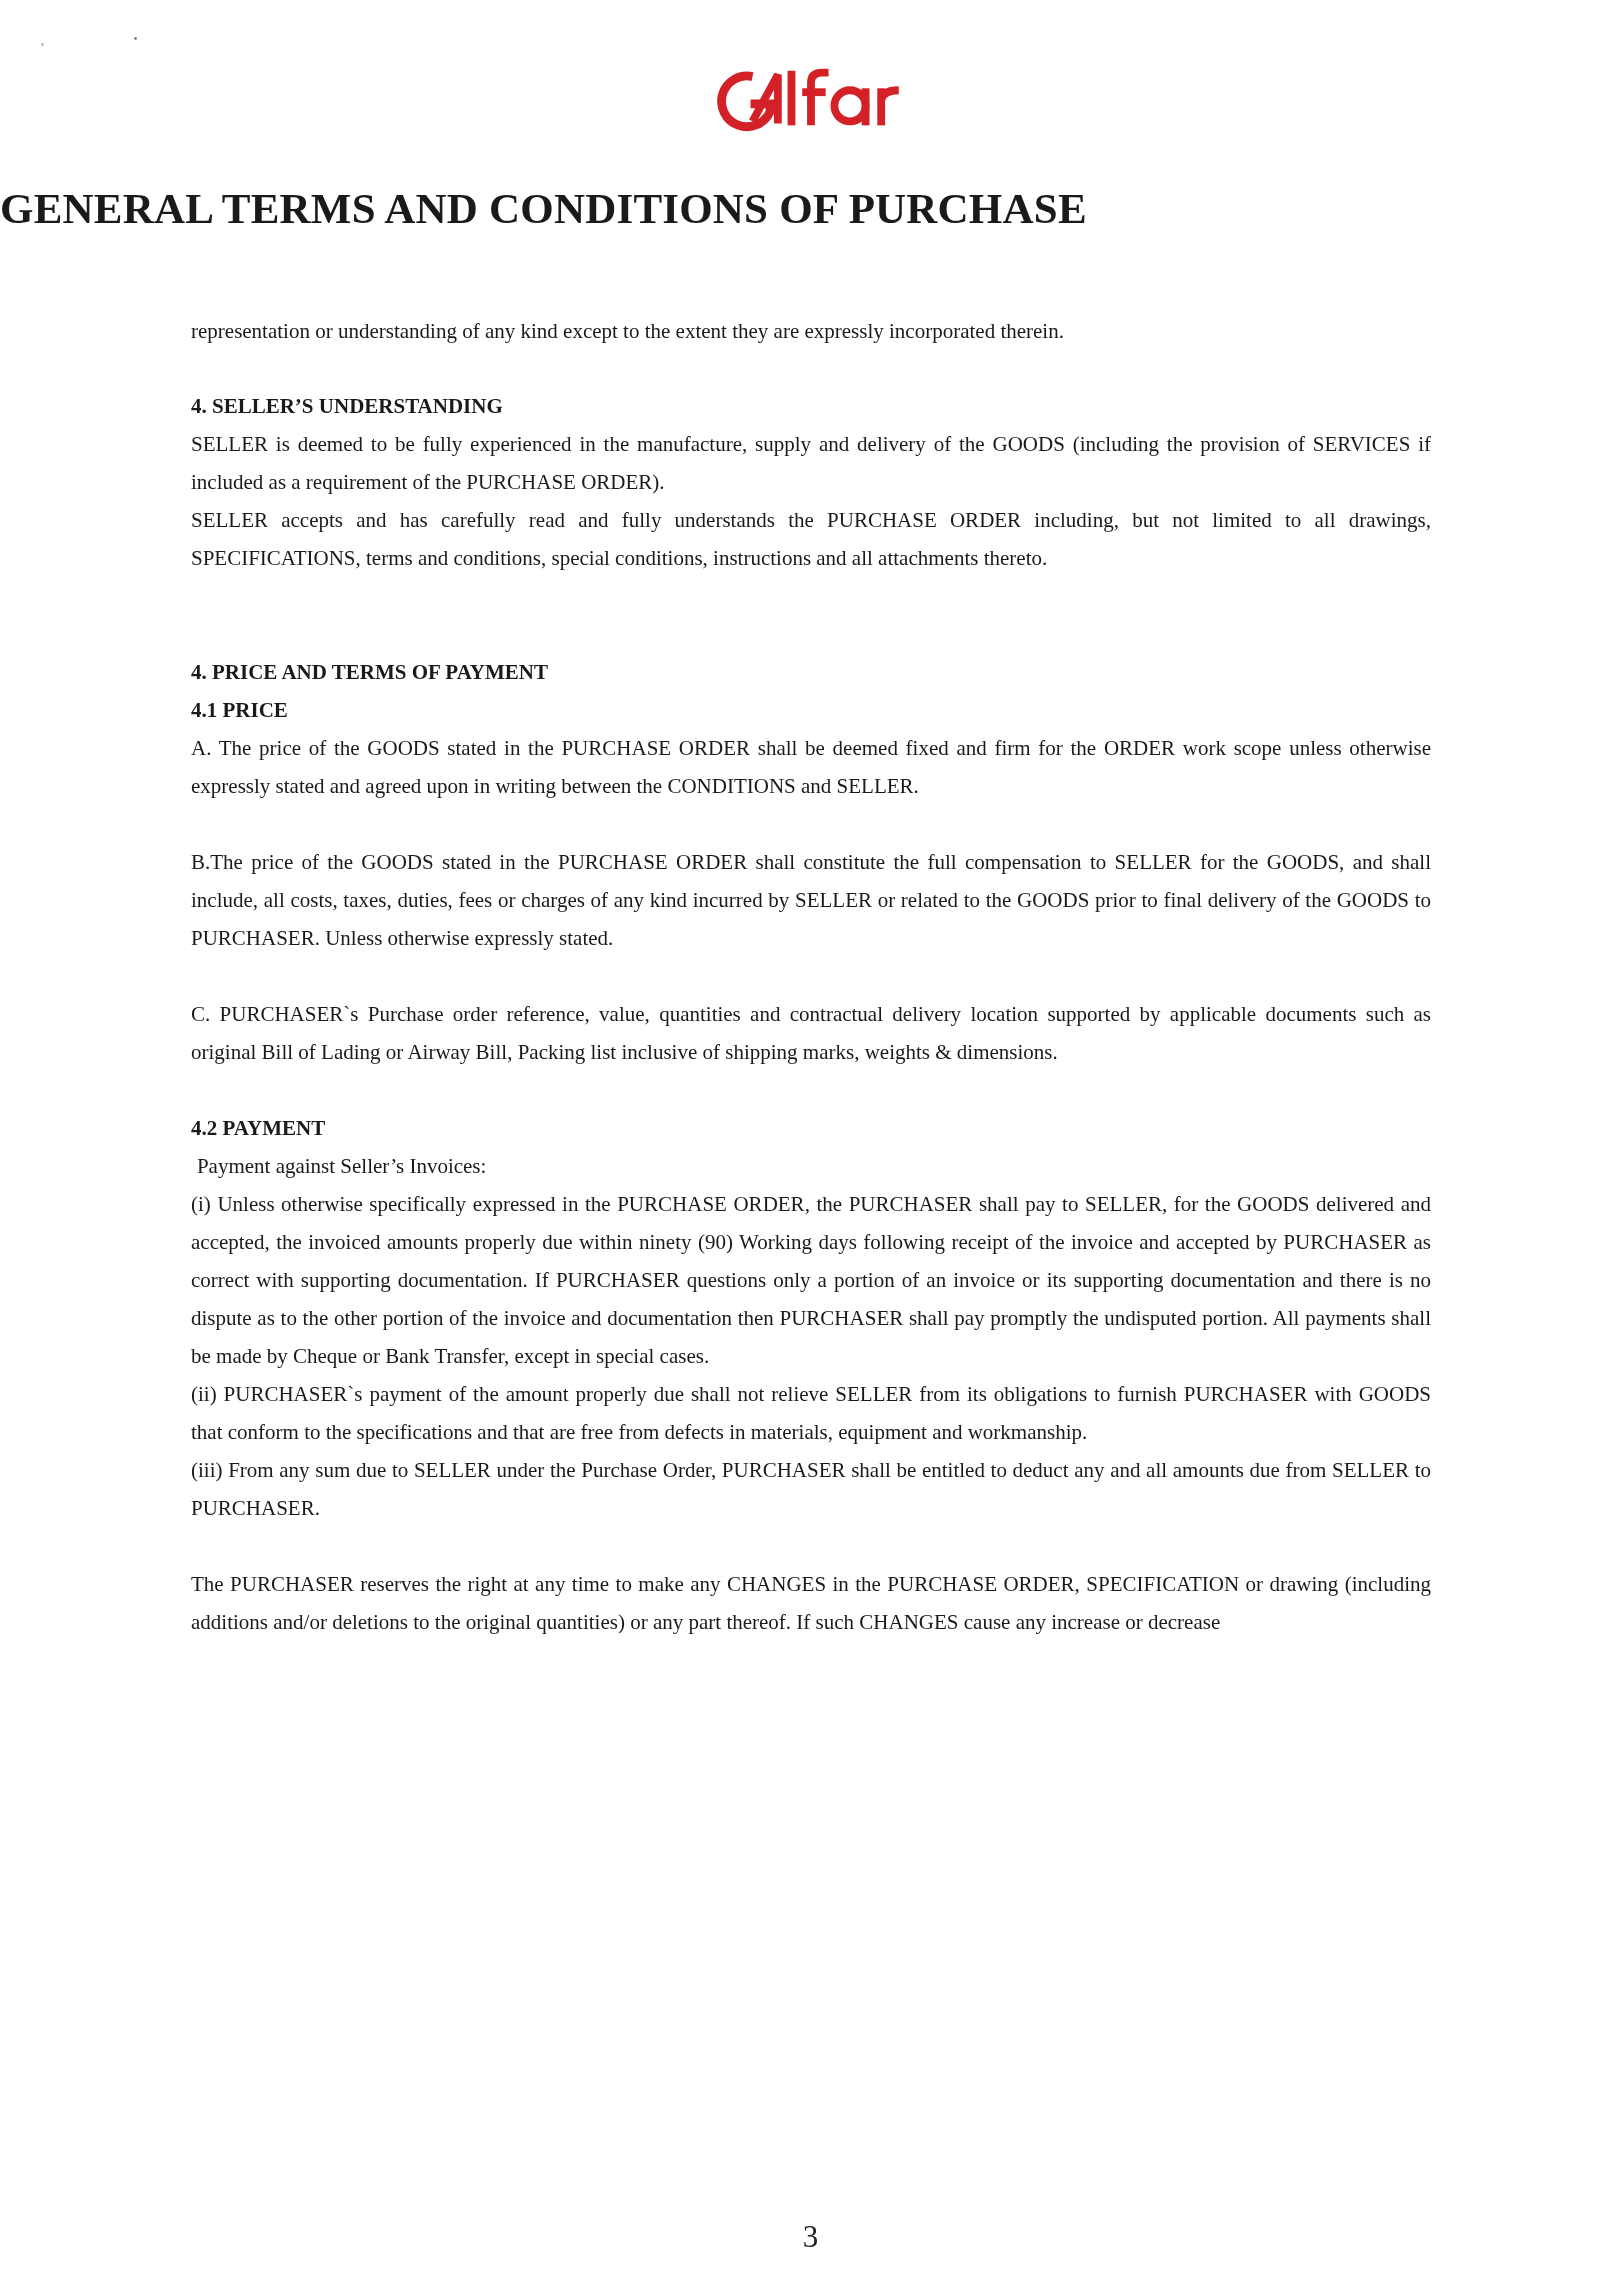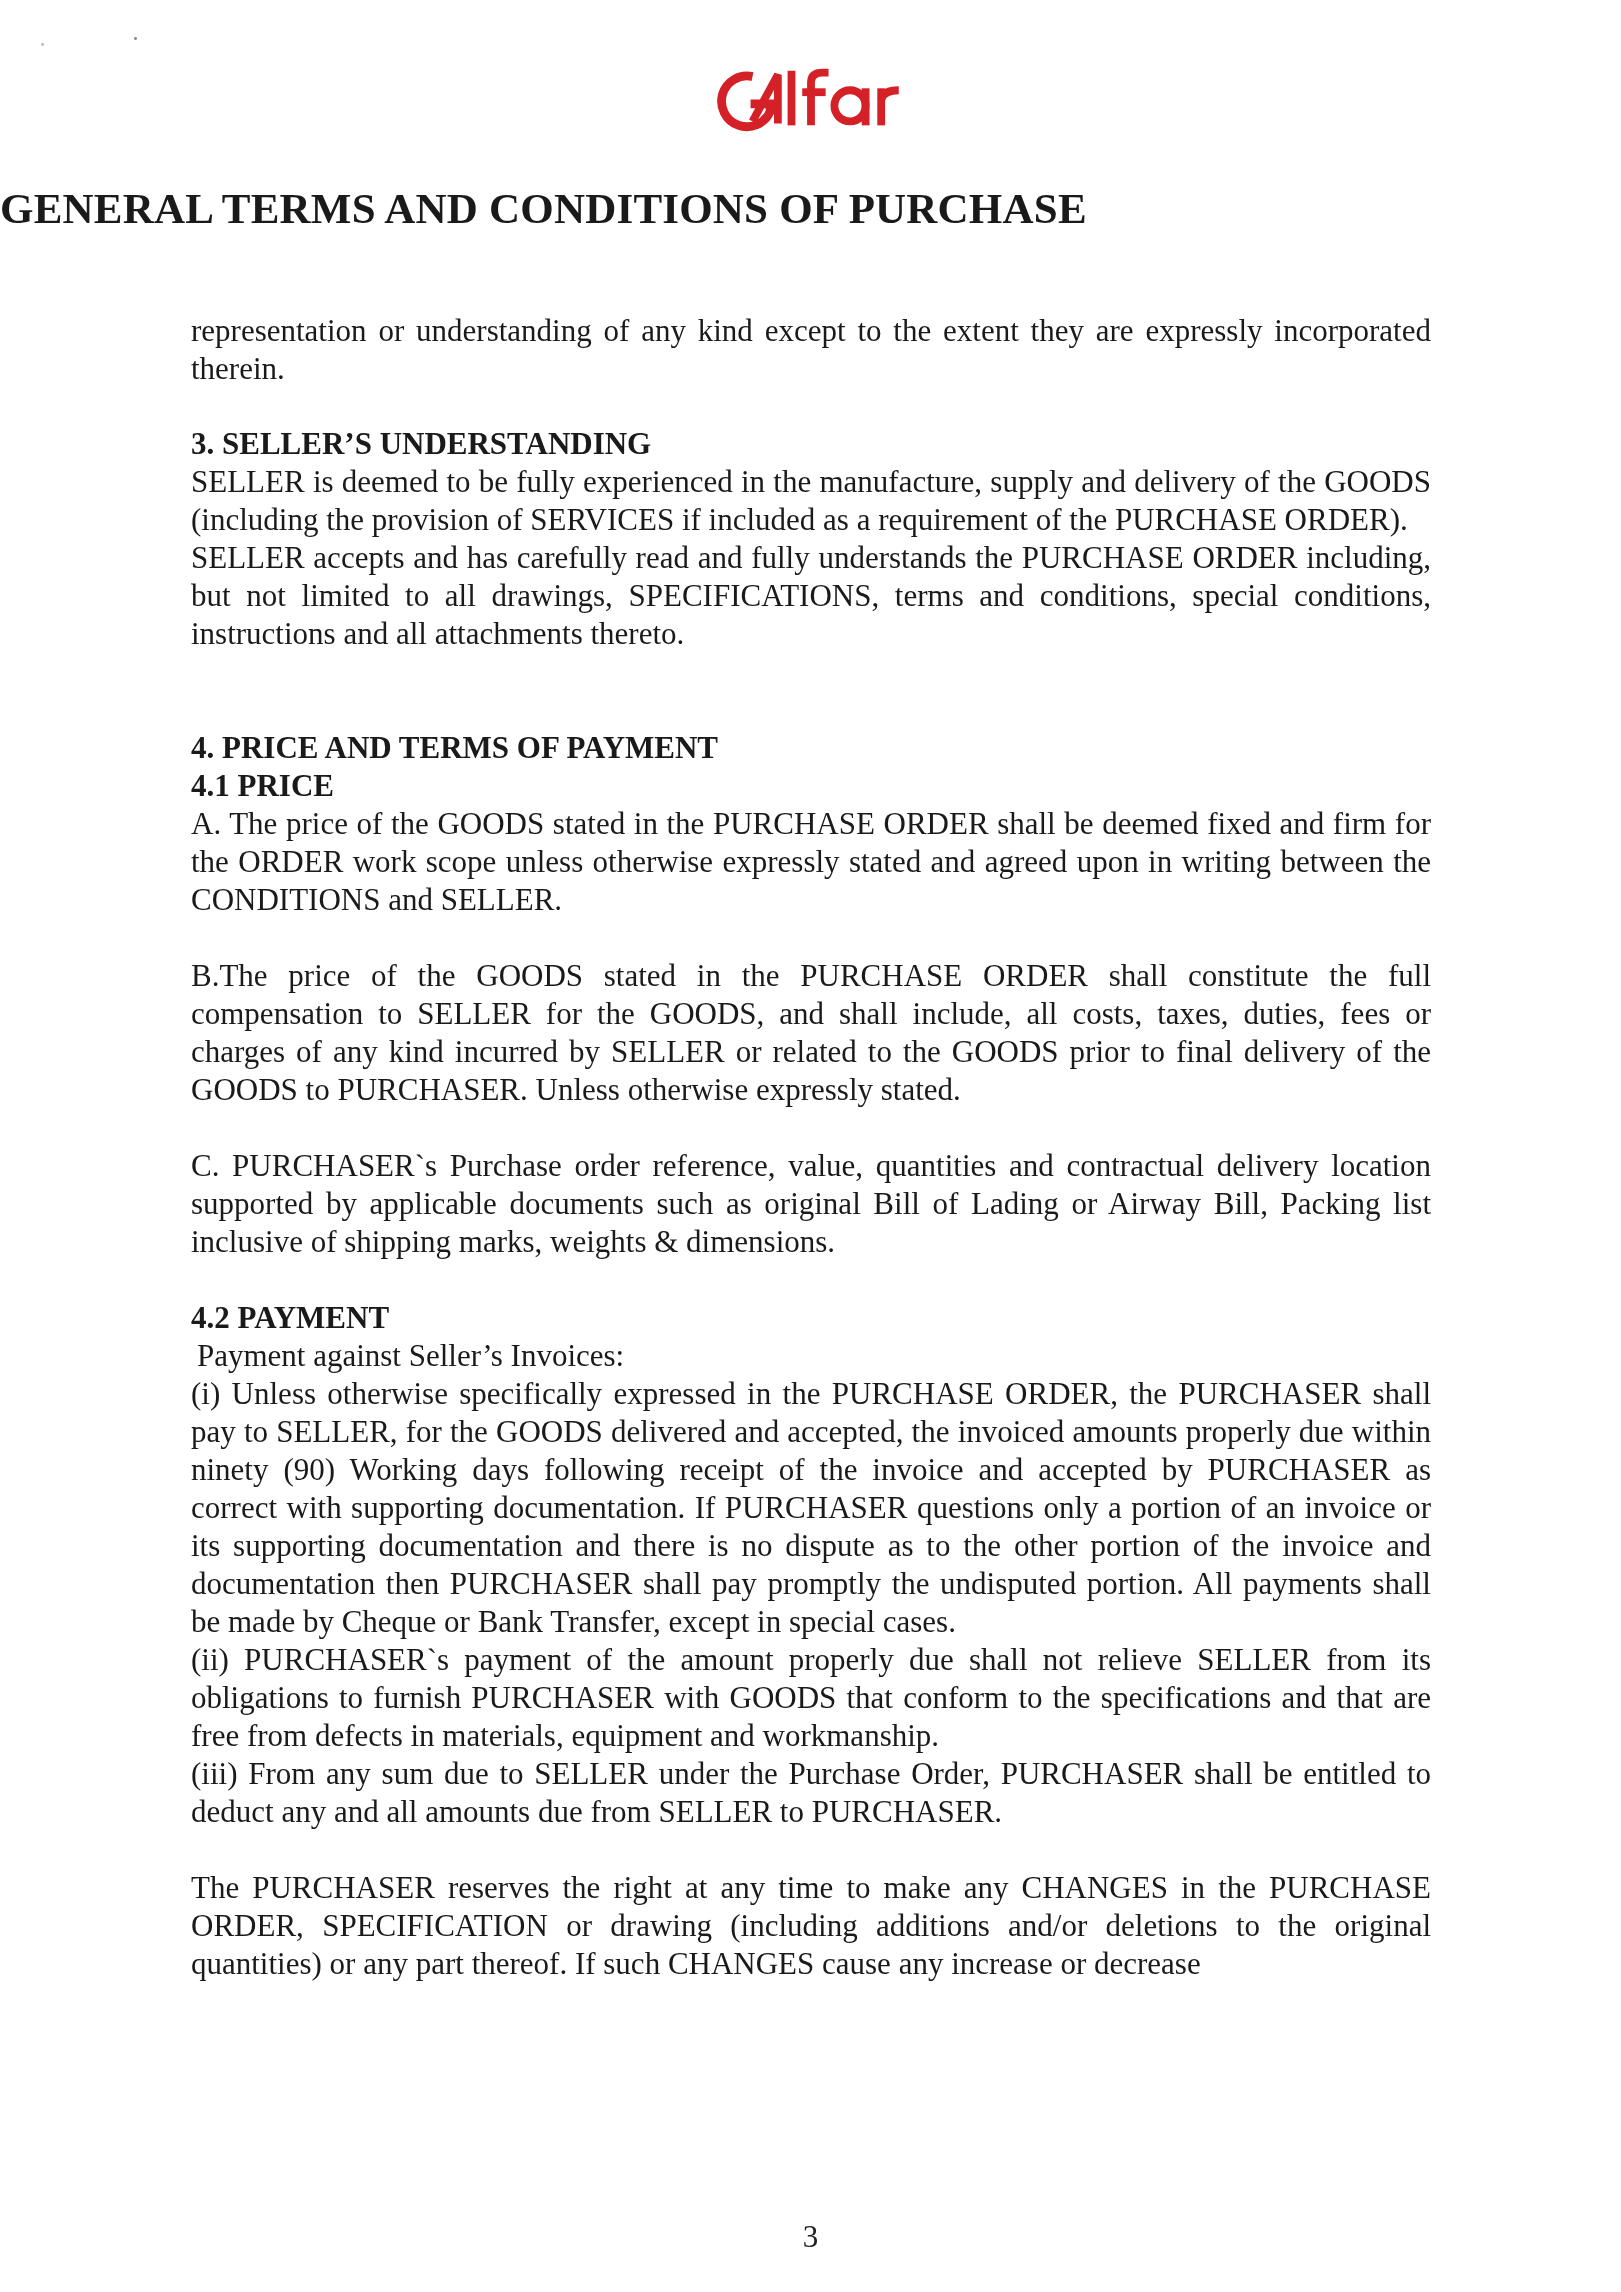--- a/index.html
+++ b/index.html
@@ -34,21 +34,21 @@
       font-weight: bold;
       font-size: 43px;
       letter-spacing: 0.2px;
       color: #1a1a1a;
     }
     .content {
       position: absolute;
       left: 191px;
       width: 1240px;
       top: 312px;
-      font-size: 31px;
+      font-size: 21px;
       line-height: 38px;
     }
     .content p {
       margin: 0;
       text-align: justify;
     }
     .content .h {
       font-weight: bold;
     }
     .gap-s { height: 37px; }
@@ -97,21 +97,21 @@
     <path d="M172 40 Q174 30 190 30" fill="none" stroke="#d42027" stroke-width="8"></path>
   </svg>
 </div>
 
 <div class="doc-title">GENERAL TERMS AND CONDITIONS  OF PURCHASE</div>
 
 <div class="content">
   <p>representation or understanding of any kind except to the extent they are expressly incorporated therein.</p>
   <div class="gap-s"></div>
 
-  <p class="h">3. SELLER’S UNDERSTANDING</p>
+  <p class="h">4. SELLER’S UNDERSTANDING</p>
   <p>SELLER is deemed to be fully experienced in the manufacture, supply and delivery of the GOODS (including the provision of SERVICES if included as a requirement of the PURCHASE ORDER).</p>
   <p>SELLER accepts and has carefully read and fully understands the PURCHASE ORDER including, but not limited to all drawings, SPECIFICATIONS, terms and conditions, special conditions, instructions and all attachments thereto.</p>
   <div class="gap-l"></div>
 
   <p class="h">4. PRICE AND TERMS OF PAYMENT</p>
   <p class="h">4.1 PRICE</p>
   <p>A. The price of the GOODS stated in the PURCHASE ORDER shall be deemed fixed and firm for the ORDER work scope unless otherwise expressly stated and agreed upon in writing between the CONDITIONS and SELLER.</p>
   <div class="gap-m"></div>
   <p>B.The price of the GOODS stated in the PURCHASE ORDER shall constitute the full compensation to SELLER for the GOODS, and shall include, all costs, taxes, duties, fees or charges of any kind incurred by SELLER or related to the GOODS prior to final delivery of the GOODS to PURCHASER. Unless otherwise expressly stated.</p>
   <div class="gap-m"></div>

